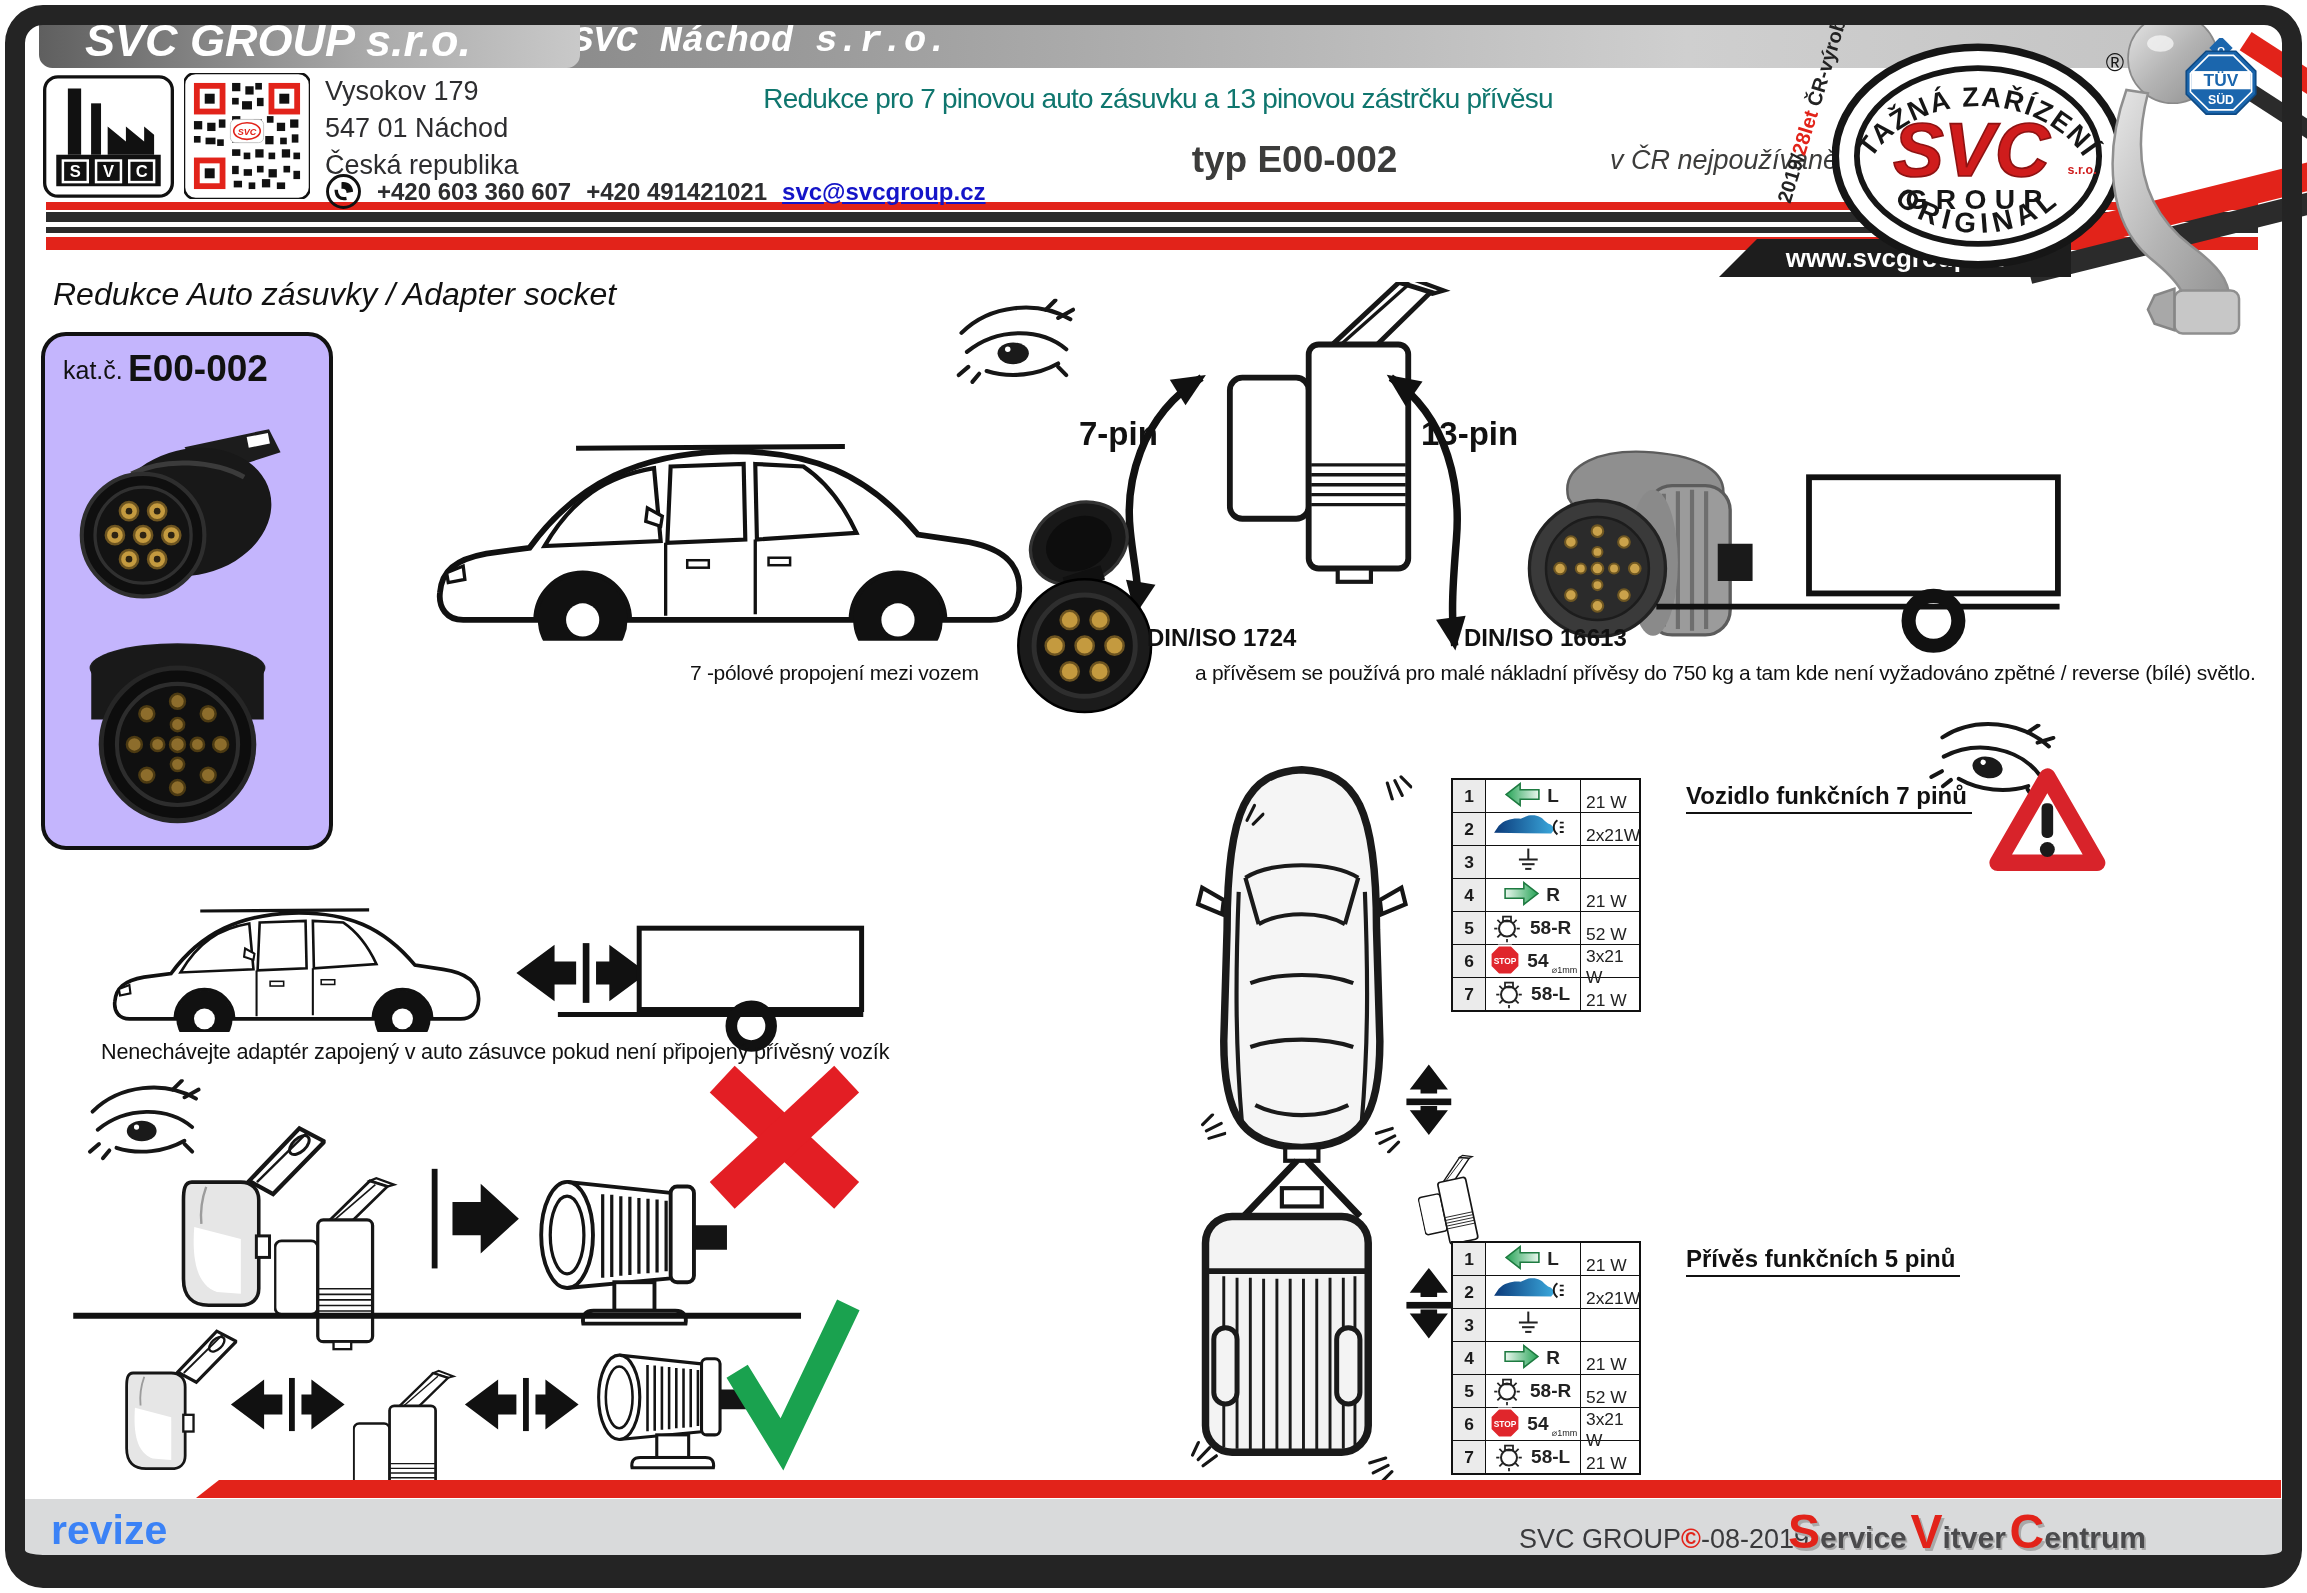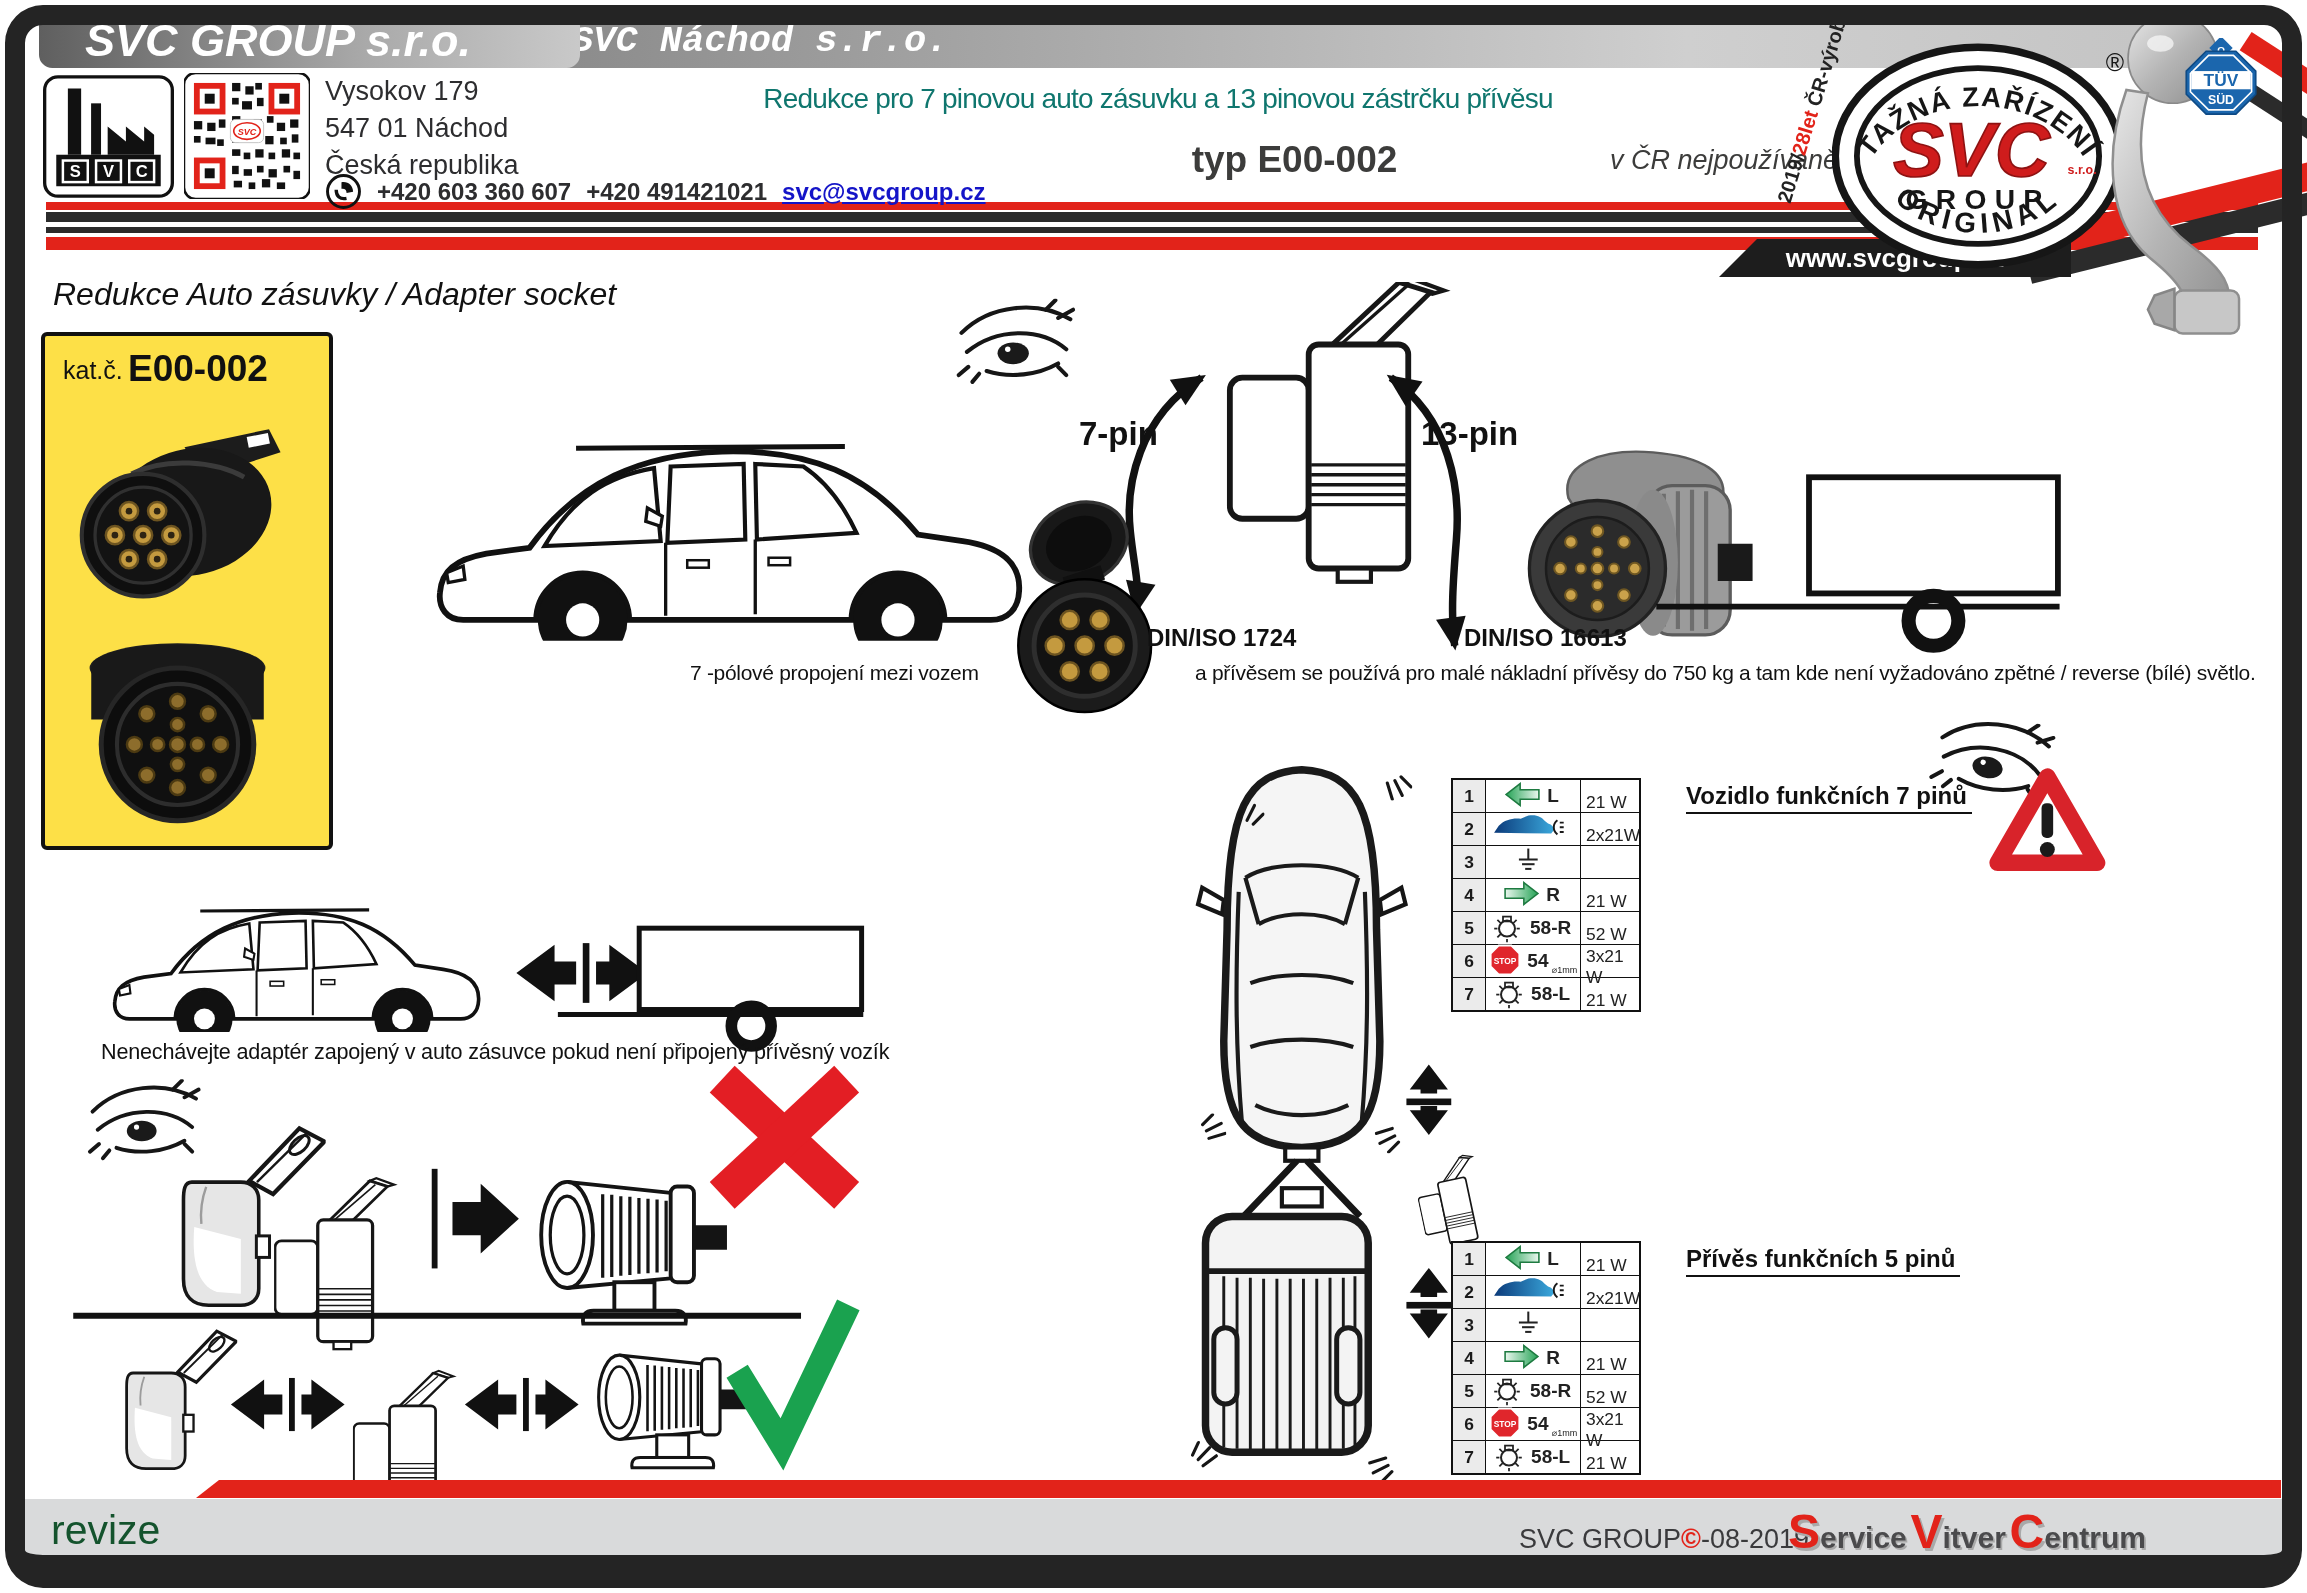--- a/index.html
+++ b/index.html
@@ -14,38 +14,38 @@
   .email{color:#1414c8;text-decoration:underline;}
   .title1{font-size:28px;font-weight:normal;color:#0f766e;letter-spacing:-0.8px;text-align:center;}
   .title2{font-size:37px;font-weight:bold;color:#3c3c3b;text-align:center;}
   .note{font-size:27px;font-style:italic;color:#3c3c3b;white-space:nowrap;}
   .stripe{position:absolute;left:46px;width:2212px;}
   .red{background:#e2231a;}
   .blk{background:#2b2b2b;}
   .site-band{position:absolute;background:#1d1d1d;clip-path:polygon(38px 0,100% 0,100% 100%,0 100%);display:flex;align-items:center;justify-content:center;color:#fff;font-weight:bold;font-size:26px;z-index:3;}
   .diag{position:absolute;z-index:2;}
   .section-h{font-size:32px;font-style:italic;color:#111;}
-  .katbox{position:absolute;border:4.1px solid #111;border-radius:6px;background:#fde047;}
+  .katbox{position:absolute;border:4.1px solid #111;border-radius:25px;background:#c4b5fd;}
   .lbl-bold{font-weight:bold;}
   .pinlabel{font-size:33px;font-weight:bold;color:#111;}
   .din{font-size:24px;font-weight:bold;color:#111;white-space:nowrap;}
   .caption{font-size:21px;color:#111;letter-spacing:-0.3px;white-space:nowrap;}
   .warn-text{font-size:21.6px;color:#111;letter-spacing:-0.2px;white-space:nowrap;}
   .tbl-h{font-size:24px;font-weight:bold;color:#111;border-bottom:2.5px solid #111;padding:0 5px 3.3px 0;white-space:nowrap;}
   .pintable{position:absolute;width:186px;border:2.5px solid #111;background:#fff;z-index:5;}
   .pin-row{display:flex;height:32px;border-bottom:1.7px solid #111;}
   .pin-row:last-child{border-bottom:none;}
   .pin-num{width:32px;background:#ebebeb;border-right:1.7px solid #111;display:flex;align-items:center;justify-content:center;font-weight:bold;font-size:17.4px;}
   .pin-mid{flex:1;display:flex;align-items:center;justify-content:center;gap:6.6px;border-right:1.7px solid #111;}
   .pin-label{font-size:19px;color:#222;font-weight:bold;}
   .pin-sub{font-size:9px;color:#222;align-self:flex-end;margin:0 0 2.5px -3.3px;}
   .pin-power{width:53px;display:flex;align-items:center;font-size:17.4px;color:#222;padding-left:5px;margin-top:12px;}
   .footer-gray{position:absolute;left:25px;top:1499px;width:2257px;height:66px;background:#d9dadb;z-index:50;}
   .footer-red{position:absolute;left:196px;top:1480px;width:2085px;height:18px;background:#e2231a;clip-path:polygon(23px 0,100% 0,100% 100%,0 100%);z-index:51;}
-  .revize{position:absolute;left:51px;top:1507px;font-size:41px;font-weight:normal;color:#14532d;z-index:52;}
+  .revize{position:absolute;left:51px;top:1507px;font-size:41px;font-weight:bold;color:#3b82f6;z-index:52;}
   .copyright{position:absolute;top:1524px;left:1519px;font-size:27px;color:#3a3a3c;z-index:52;}
   .copyright .c{color:#e2231a;font-weight:bold;}
   .brand{position:absolute;top:1504px;left:1788px;z-index:52;white-space:nowrap;}
   .brand .bigL{font-size:48px;font-weight:bold;color:#e2231a;text-shadow:2.5px 2.5px 0 #a9a9a9;}
   .brand .restL{font-size:30px;font-weight:bold;color:#4a4a4c;text-shadow:1.7px 1.7px 0 #a9a9a9;}
   .yearrot{position:absolute;left:1773px;top:199px;transform:rotate(-73deg);transform-origin:left top;font-size:20px;font-weight:bold;color:#222;white-space:nowrap;z-index:4;}
   .yearrot .r{color:#e2231a;}
   svg text{font-family:"Liberation Sans","DejaVu Sans",sans-serif;}
 </style>
 </head>

